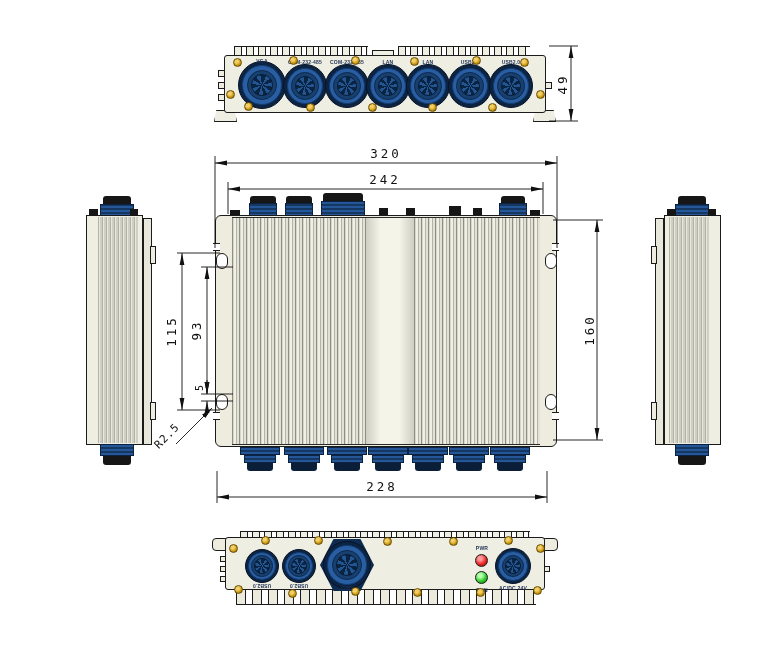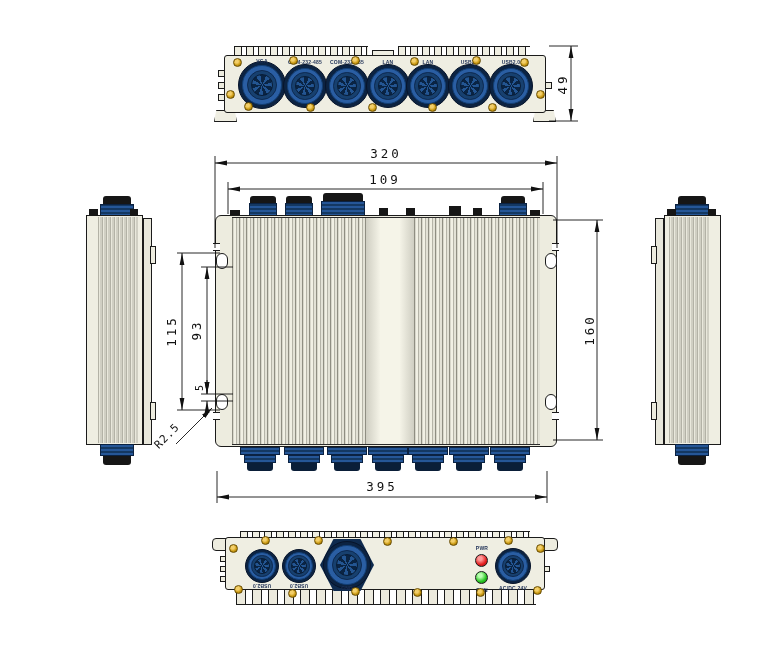--- a/index.html
+++ b/index.html
@@ -313,21 +313,21 @@
 
     <line x1="201" y1="401" x2="233" y2="401"></line>
     <line x1="207" y1="380" x2="207" y2="394" marker-end="url(#arr)"></line>
     <line x1="207" y1="415" x2="207" y2="401" marker-end="url(#arr)"></line>
 
     <line x1="176" y1="444" x2="212" y2="408" marker-end="url(#arr)"></line>
   </svg>
 
   <span class="dim r90" style="left:562px;top:84px;">49</span>
   <span class="dim" style="left:386px;top:153px;">320</span>
-  <span class="dim" style="left:385px;top:179px;">109</span>
-  <span class="dim" style="left:382px;top:486px;">395</span>
+  <span class="dim" style="left:385px;top:179px;">242</span>
+  <span class="dim" style="left:382px;top:486px;">228</span>
   <span class="dim r90" style="left:589px;top:330px;">160</span>
   <span class="dim r90" style="left:171px;top:331px;">115</span>
   <span class="dim r90" style="left:196px;top:330px;">93</span>
   <span class="dim r90 sm" style="left:199px;top:388px;">5</span>
   <span class="dim r45" style="left:167px;top:436px;">R2.5</span>
 
 </div>
 
 </body></html>

